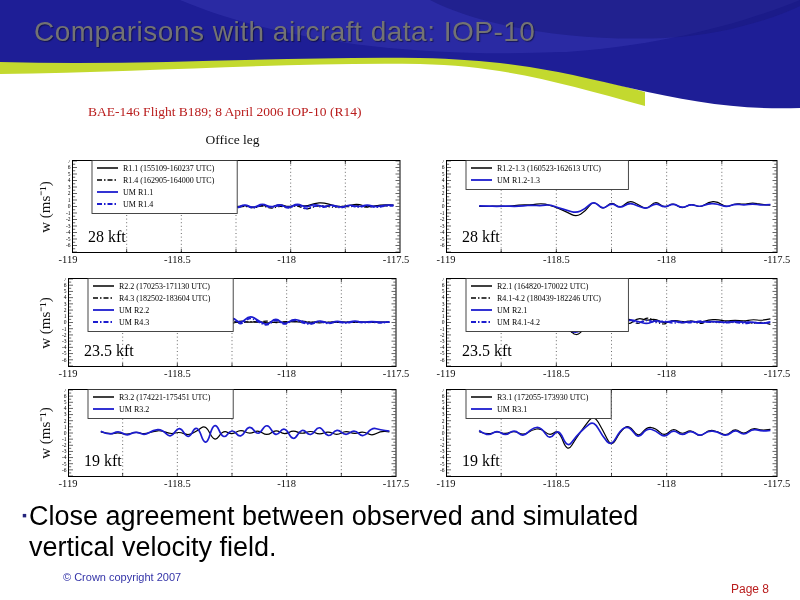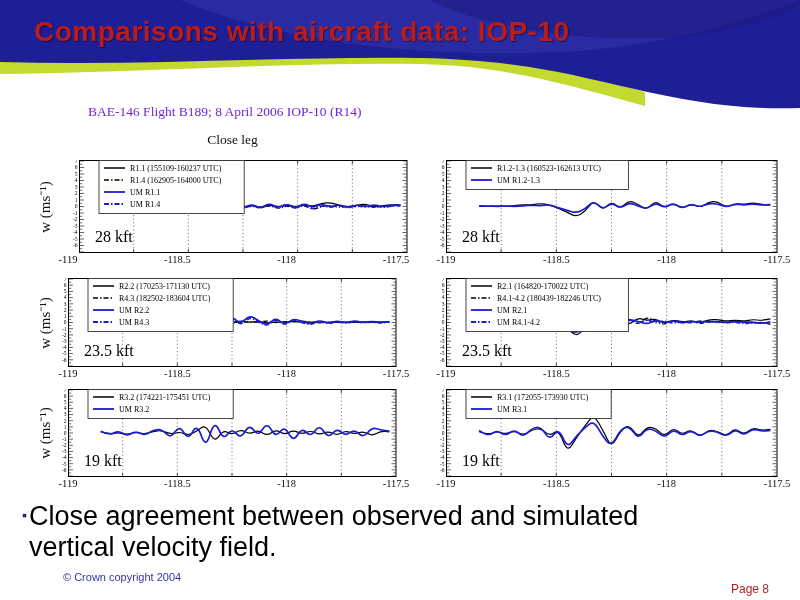--- a/index.html
+++ b/index.html
@@ -1,27 +1,27 @@
 <!DOCTYPE html>
 <html><head>
 <meta charset="utf-8">
 <style>
   html,body{margin:0;padding:0;}
   body{width:800px;height:600px;position:relative;background:#fff;
        font-family:"Liberation Sans",sans-serif;overflow:hidden;}
   #slide{position:absolute;inset:0;background:#fff;outline:1px solid #b7b7c9;}
   .serif{font-family:"Liberation Serif",serif;}
   #header-svg{position:absolute;top:0;left:0;}
-  #slide-title{position:absolute;left:34px;top:16px;font-size:28px;font-weight:bold;
-       color:#b91c1c;letter-spacing:.5px;text-shadow:1px 1px 1px rgba(0,0,0,.45);white-space:nowrap;}
+  #slide-title{position:absolute;left:34px;top:16px;font-size:28px;font-weight:normal;
+       color:#737373;letter-spacing:.5px;text-shadow:1px 1px 1px rgba(0,0,0,.45);white-space:nowrap;}
   #logo{position:absolute;left:713px;top:6px;width:67px;height:62px;background:#1c1c92;
        border:2px solid #ffffff;box-shadow:0 0 0 1px #14146e;box-sizing:border-box;}
   #logo-text{position:absolute;bottom:2px;width:100%;text-align:center;color:#fff;
        font-size:10px;font-weight:bold;letter-spacing:0;}
-  #figure-title{position:absolute;left:88px;top:104px;font-size:13.5px;color:#6d28d9;white-space:nowrap;}
+  #figure-title{position:absolute;left:88px;top:104px;font-size:13.5px;color:#b91c1c;white-space:nowrap;}
   .col-header{position:absolute;font-size:13.5px;color:#101010;text-align:center;}
   #col-header-north{left:68px;width:329px;top:132px;}
   #col-header-south{left:446px;width:332px;top:135px;}
   .panel{position:absolute;}
   .xlabels{position:absolute;height:14px;}
   .xlabels span{position:absolute;transform:translateX(-50%);font-size:10.5px;color:#101010;
        font-family:"Liberation Serif",serif;white-space:nowrap;}
   .wlabel{position:absolute;font-size:15px;color:#101010;font-family:"Liberation Serif",serif;
        transform:translate(-50%,-50%) rotate(-90deg);white-space:nowrap;}
   #bullet-block{position:absolute;left:22px;top:501px;width:660px;display:flex;align-items:flex-start;}
@@ -38,23 +38,23 @@
   <svg id="header-svg" width="800" height="115">
     <path d="M0,60 C150,64 290,54 420,56 C505,58 565,70 645,92 L645,106 C565,84 505,66 420,64 C290,62 150,72 0,74 Z" fill="#c3d92f"></path>
     <path d="M0,0 H800 V108 C740,110 690,102 630,88 C550,69 505,60 420,58 C290,56 150,66 0,62 Z" fill="#1e1e96"></path>
     <path d="M180,0 C280,42 420,58 560,52 C660,47 745,22 800,0 Z" fill="#3434ae" opacity="0.55"></path>
     <path d="M430,0 C480,26 570,42 665,38 C725,35 775,18 800,6 V0 Z" fill="#17177c" opacity="0.5"></path>
   </svg>
   <div id="slide-title">Comparisons with aircraft data: IOP-10</div>
 
 
   <div id="figure-title" class="serif">BAE-146 Flight B189; 8 April 2006 IOP-10 (R14)</div>
-  <div id="col-header-north" class="col-header serif">Close leg</div>
+  <div id="col-header-north" class="col-header serif">Office leg</div>
   <div id="figure">
-      <div class="panel" style="left: 65px; top: 160px; width: 343px; height: 93px;"><svg width="343" height="93">
+      <div class="panel" style="left: 58px; top: 160px; width: 343px; height: 93px;"><svg width="343" height="93">
           <rect x="14.5" y="0.5" width="327.5" height="92" fill="#fff" stroke="#000" stroke-width="1"></rect>
           <line x1="68.66666666666666" x2="68.66666666666666" y1="1" y2="92" stroke="#444" stroke-width="0.8" stroke-dasharray="1 2.6"></line>
           <line x1="123.33333333333333" x2="123.33333333333333" y1="1" y2="92" stroke="#444" stroke-width="0.8" stroke-dasharray="1 2.6"></line>
           <line x1="178" x2="178" y1="1" y2="92" stroke="#444" stroke-width="0.8" stroke-dasharray="1 2.6"></line>
           <line x1="232.66666666666666" x2="232.66666666666666" y1="1" y2="92" stroke="#444" stroke-width="0.8" stroke-dasharray="1 2.6"></line>
           <line x1="287.33333333333337" x2="287.33333333333337" y1="1" y2="92" stroke="#444" stroke-width="0.8" stroke-dasharray="1 2.6"></line>
           <line x1="15" x2="19" y1="92" y2="92" stroke="#000" stroke-width="0.6"></line>
           <line x1="337.5" x2="341.5" y1="92" y2="92" stroke="#000" stroke-width="0.6"></line>
           <line x1="15" x2="17.2" y1="88.75" y2="88.75" stroke="#000" stroke-width="0.6"></line>
           <line x1="339.3" x2="341.5" y1="88.75" y2="88.75" stroke="#000" stroke-width="0.6"></line>
@@ -704,15 +704,15 @@
         <span style="left: 220.667px;">-118</span>
         <span style="left: 331px;">-117.5</span>
       </div>
     </div>
 
   <div id="bullet-block">
     <span id="bullet-marker">▪</span>
     <span id="bullet-text">Close agreement between observed and simulated vertical velocity field.</span>
   </div>
 
-  <div id="footer-left">© Crown copyright 2004</div>
+  <div id="footer-left">© Crown copyright 2007</div>
   <div id="footer-right">Page 8</div>
 </div>
 
 </body></html>

